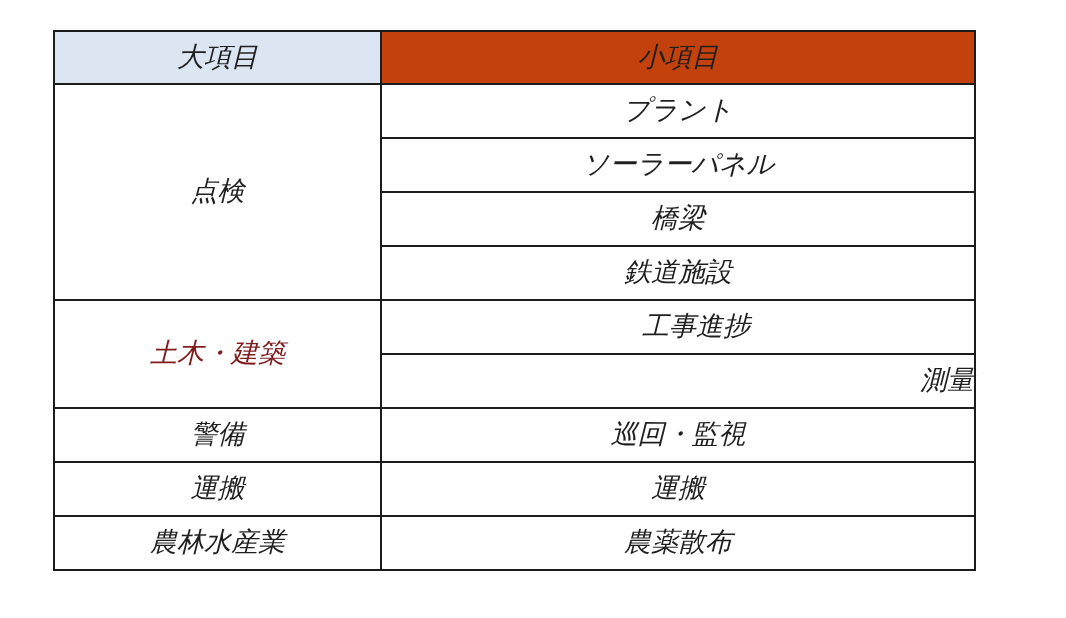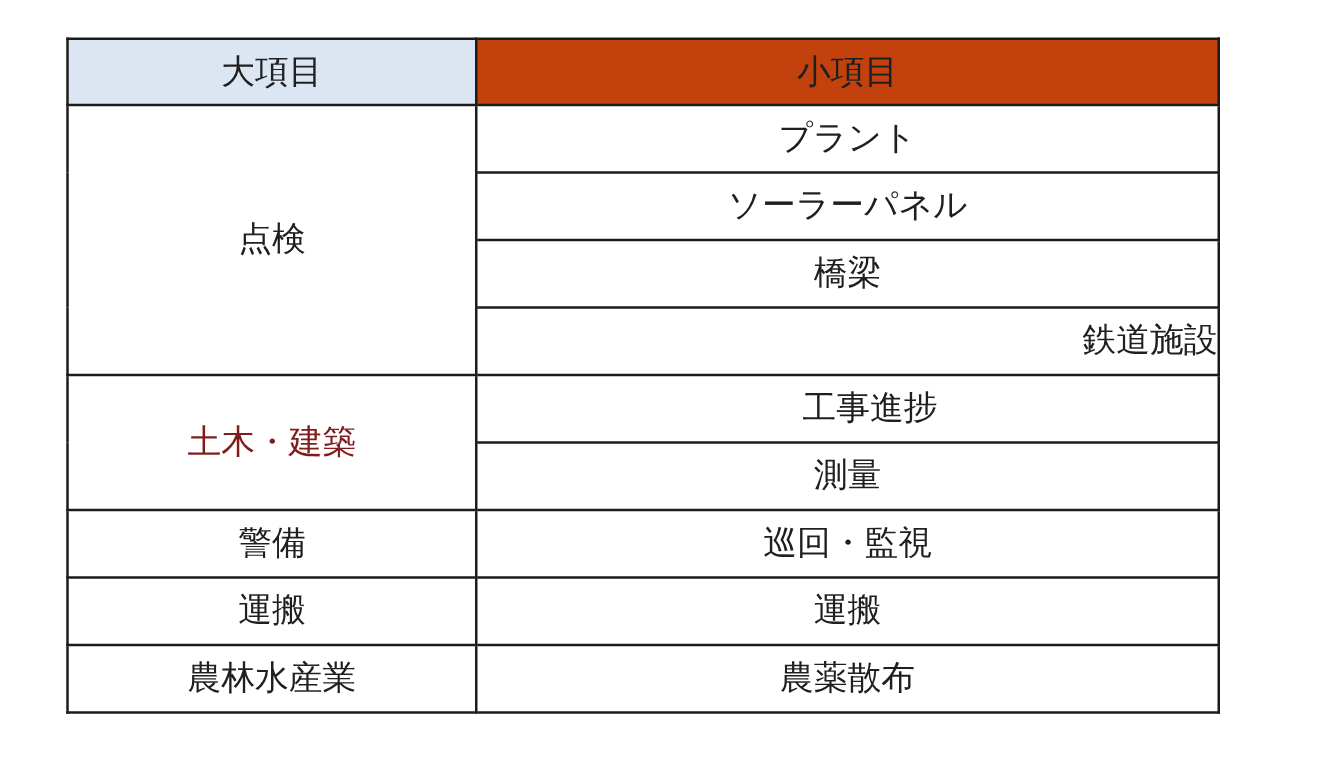--- a/index.html
+++ b/index.html
@@ -2,21 +2,21 @@
 <html><head>
 <meta charset="utf-8">
 <style>
   * { margin: 0; padding: 0; box-sizing: border-box; }
   html, body {
     width: 1066px; height: 618px;
     background: #ffffff;
     overflow: hidden;
     font-family: "Liberation Sans", "DejaVu Sans", sans-serif;
   }
-  .canvas { position: relative; width: 1066px; height: 510px; background: #ffffff; }
+  .canvas { position: relative; width: 1066px; height: 510px; background: #ffffff; font-style: italic; }
   .tbl-wrap { position: absolute; left: 53px; top: 30px; }
   table.category-table {
     border-collapse: collapse;
     table-layout: fixed;
     width: 921px;
   }
   col.col-major { width: 327px; }
   col.col-minor { width: 594px; }
   .category-table th,
   .category-table td {
@@ -57,28 +57,28 @@
           <td rowspan="4" style="border-color: rgb(28, 28, 28); color: rgb(31, 31, 31);">点検</td>
           <td style="border-color: rgb(28, 28, 28); color: rgb(31, 31, 31);">プラント</td>
         </tr>
         <tr>
           <td style="border-color: rgb(28, 28, 28); color: rgb(31, 31, 31);">ソーラーパネル</td>
         </tr>
         <tr>
           <td style="border-color: rgb(28, 28, 28); color: rgb(31, 31, 31);">橋梁</td>
         </tr>
         <tr>
-          <td style="border-color: rgb(28, 28, 28); color: rgb(31, 31, 31); text-align: right;">鉄道施設</td>
+          <td style="border-color: rgb(28, 28, 28); color: rgb(31, 31, 31);">鉄道施設</td>
         </tr>
         <tr>
           <td rowspan="2" style="border-color: rgb(28, 28, 28); color: #7f1d1d; margin-top: 31px;">土木・建築</td>
           <td style="border-color: rgb(28, 28, 28); color: rgb(31, 31, 31); padding-left: 36px;">工事進捗</td>
         </tr>
         <tr>
-          <td style="border-color: rgb(28, 28, 28); color: rgb(31, 31, 31);">測量</td>
+          <td style="border-color: rgb(28, 28, 28); color: rgb(31, 31, 31); text-align: right;">測量</td>
         </tr>
         <tr>
           <td style="border-color: rgb(28, 28, 28); color: rgb(31, 31, 31);">警備</td>
           <td style="border-color: rgb(28, 28, 28); color: rgb(31, 31, 31);">巡回・監視</td>
         </tr>
         <tr>
           <td style="border-color: rgb(28, 28, 28); color: rgb(31, 31, 31);">運搬</td>
           <td style="border-color: rgb(28, 28, 28); color: rgb(31, 31, 31);">運搬</td>
         </tr>
         <tr>

